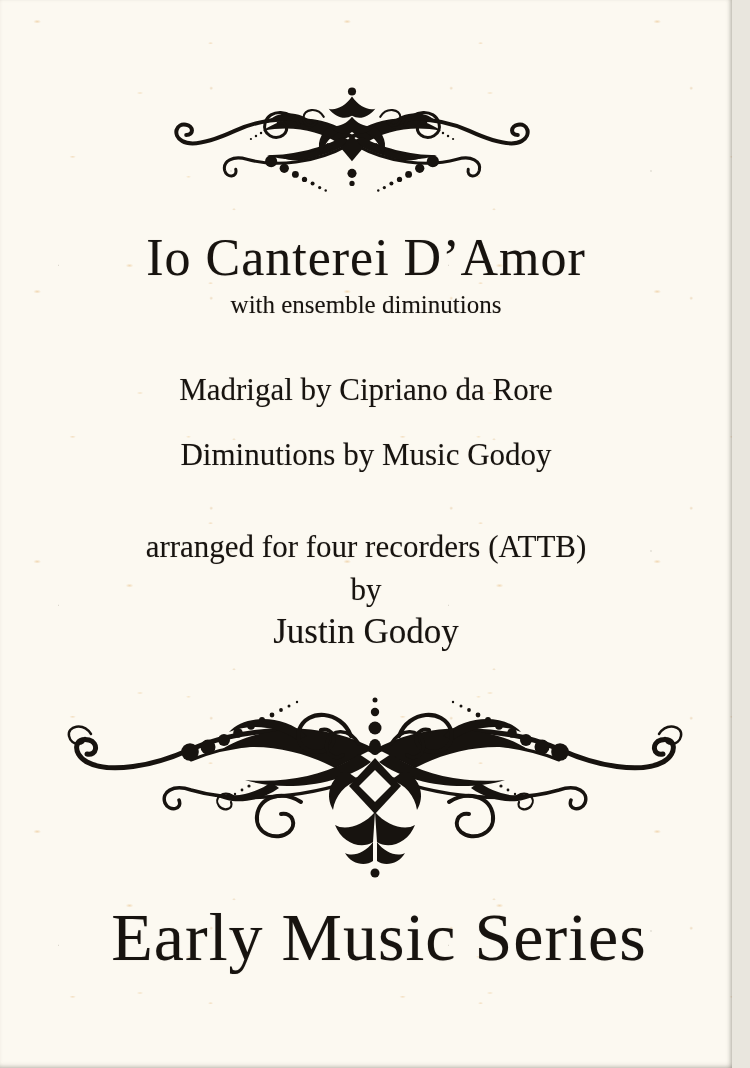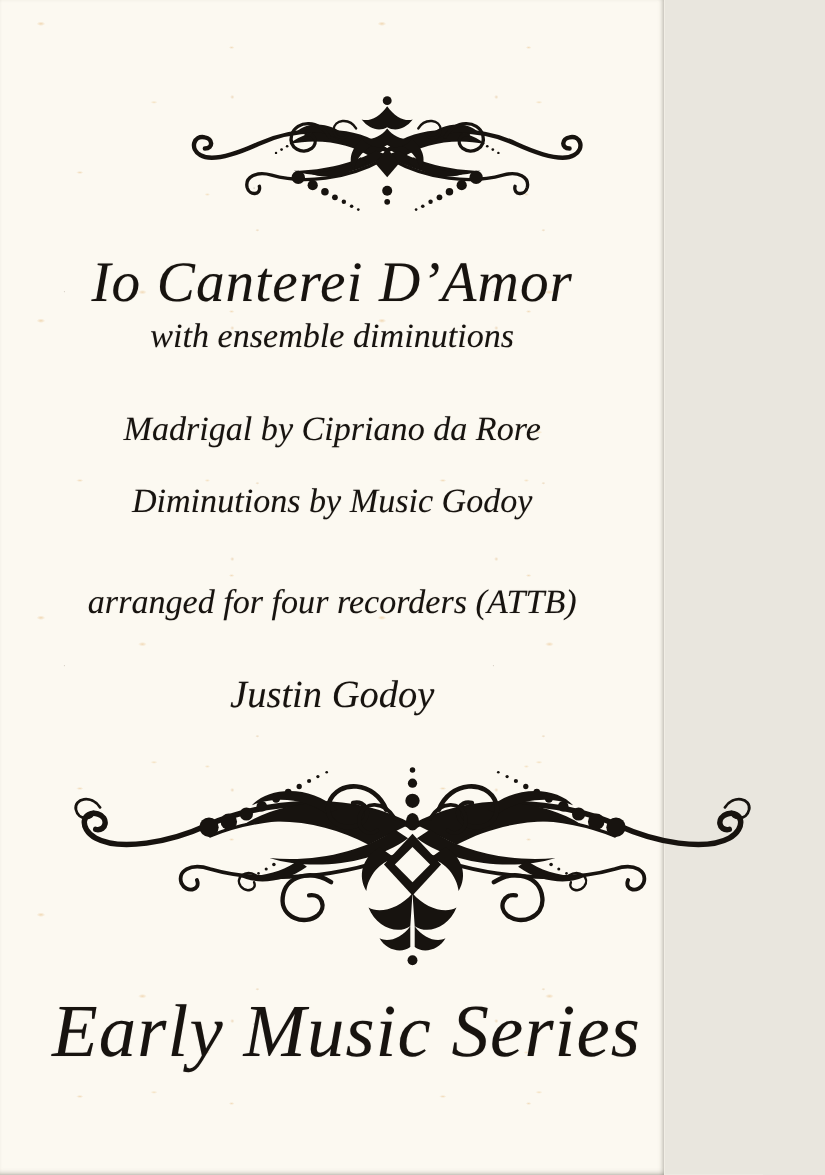--- a/index.html
+++ b/index.html
@@ -2,48 +2,47 @@
 <html><head>
 <meta charset="utf-8">
 <style>
   html,body{margin:0;padding:0;}
   body{
     width:750px;height:1068px;overflow:hidden;
     font-family:"Liberation Serif","DejaVu Serif",serif;
     background:#e9e6de;
   }
   .page{
-    position:relative;width:604px;height:1068px;
+    position:relative;width:732px;height:1068px;
     background-color:#fcf9f1;
     background-image:
       radial-gradient(ellipse 6px 3px at 12% 8%,  rgba(223,168,92,.42), transparent 65%),
       radial-gradient(ellipse 4px 2px at 78% 18%, rgba(223,168,92,.36), transparent 65%),
       radial-gradient(ellipse 5px 2px at 40% 31%, rgba(229,180,105,.36), transparent 65%),
       radial-gradient(ellipse 3px 3px at 88% 42%, rgba(205,152,80,.32), transparent 65%),
       radial-gradient(ellipse 5px 2px at 22% 56%, rgba(223,168,92,.38), transparent 65%),
       radial-gradient(ellipse 4px 2px at 65% 68%, rgba(229,180,105,.34), transparent 65%),
       radial-gradient(ellipse 6px 3px at 35% 83%, rgba(223,168,92,.40), transparent 65%),
       radial-gradient(ellipse 3px 2px at 90% 91%, rgba(205,152,80,.30), transparent 65%),
       radial-gradient(circle 1.5px at 55% 45%,    rgba(95,85,65,.35),  transparent 70%),
       radial-gradient(circle 1.2px at 15% 78%,    rgba(95,85,65,.30),  transparent 70%);
     background-size:
       310px 270px, 270px 240px, 350px 300px, 240px 210px, 330px 280px,
       290px 260px, 370px 320px, 260px 230px, 420px 380px, 390px 340px;
     background-repeat:repeat;
     box-shadow: inset -4px 0 5px -3px rgba(110,105,95,.55),
                 inset 0 -4px 5px -3px rgba(110,105,95,.45);
-    font-style: italic;
   }
   .line{
     position:absolute;left:0;right:0;text-align:center;
     color:#17130f;white-space:nowrap;
     text-shadow:0 0 1px rgba(23,19,15,.25);
   }
   .title      {top:228px;font-size:52px;line-height:60px;letter-spacing:1px;}
-  .subtitle   {top:286px;font-size:31px;line-height:38px;}
+  .subtitle   {top:286px;font-size:25px;line-height:38px;}
   .credit1    {top:371px;font-size:31px;line-height:38px;}
   .credit2    {top:436px;font-size:31px;line-height:38px;}
   .arranged   {top:528px;font-size:31px;line-height:38px;}
   .bylabel    {top:571px;font-size:31px;line-height:38px;}
   .arranger   {top:610px;font-size:35px;line-height:44px;}
   .series     {top:904px;font-size:68px;line-height:66px;letter-spacing:1px;padding-left:26px;}
   .orn{position:absolute;}
   .orn-top{left:164px;top:84px;width:376px;height:110px;}
   .orn-bottom{left:38px;top:694px;width:674px;height:186px;}
   .orn svg{display:block;width:100%;height:100%;}
@@ -86,20 +85,21 @@
       <circle class="ink" cx="186" cy="88" r="4.5"></circle>
       <circle class="ink" cx="186" cy="98" r="2.6"></circle>
     </svg>
   </div>
 
   <div class="line title">Io Canterei D’Amor</div>
   <div class="line subtitle">with ensemble diminutions</div>
   <div class="line credit1">Madrigal by Cipriano da Rore</div>
   <div class="line credit2">Diminutions by Music Godoy</div>
   <div class="line arranged">arranged for four recorders (ATTB)</div>
+  <div class="line bylabel">by</div>
   <div class="line arranger">Justin Godoy</div>
 
   <div class="orn orn-bottom">
     <svg viewBox="0 0 672 186" xmlns="http://www.w3.org/2000/svg" aria-hidden="true">
       <g id="botHalf">
         <path class="ink-stroke" stroke-width="5" d="M336,58 C280,26 200,34 150,56 C115,72 70,80 48,68 C32,59 36,42 50,46 C60,49 58,62 48,60"></path>
         <path class="ink-stroke" stroke-width="3" d="M318,64 C262,42 196,48 152,66"></path>
         <path class="ink-stroke" stroke-width="2.5" d="M52,40 C44,28 28,32 30,42 C32,52 46,52 46,44"></path>
         <path class="ink-stroke" stroke-width="3.5" d="M330,80 C276,104 200,110 152,96 C134,90 122,98 126,109 C130,118 144,116 140,106"></path>
         <path class="ink-stroke" stroke-width="4" d="M262,108 C244,96 220,102 218,122 C216,140 238,148 250,138 C258,131 254,118 242,120"></path>

